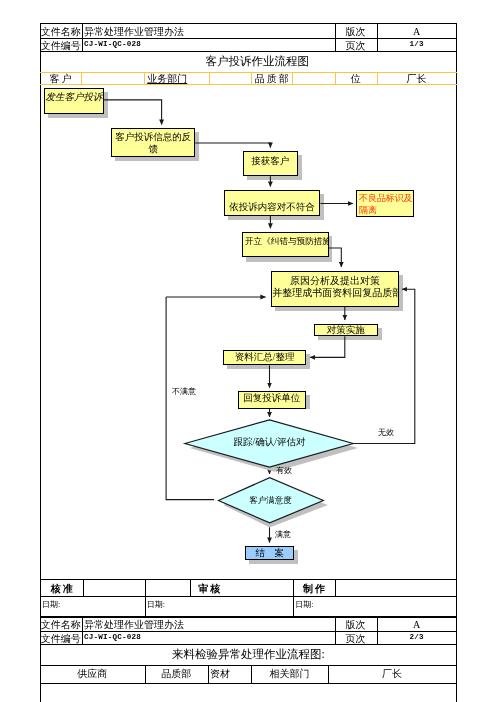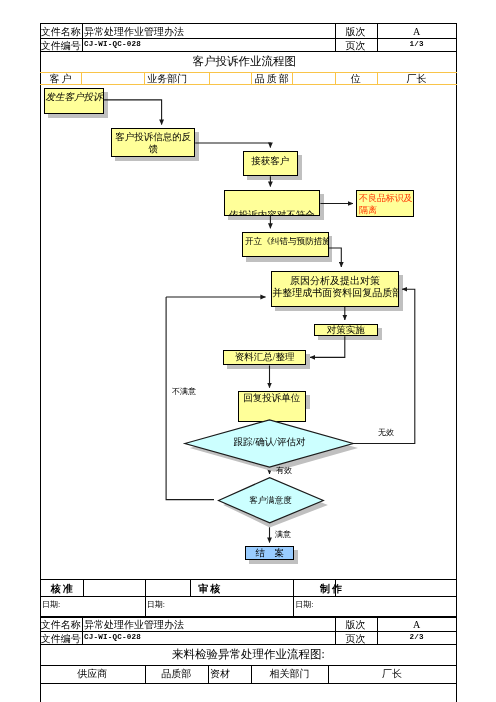--- a/index.html
+++ b/index.html
@@ -43,34 +43,34 @@
   <div class="cell c-center" style="left:40px;top:27px;width:41.5px;">文件名称</div>
   <div class="cell c-left" style="left:84px;top:27px;">异常处理作业管理办法</div>
   <div class="cell c-center" style="left:334.6px;top:27px;width:42px;">版次</div>
   <div class="cell c-center" style="left:376.6px;top:27px;width:79.9px;">A</div>
 
   <div class="cell c-center" style="left:40px;top:40.5px;width:41.5px;">文件编号</div>
   <div class="cell c-left code" style="left:84px;top:40.5px;">CJ-WI-QC-028</div>
   <div class="cell c-center" style="left:334.6px;top:40.5px;width:42px;">页次</div>
   <div class="cell c-center code" style="left:376.6px;top:40.5px;width:79.9px;">1/3</div>
 
-  <div class="title" style="left:36px;top:53.5px;width:416.5px;">客户投诉作业流程图</div>
+  <div class="title" style="left:49px;top:53.5px;width:416.5px;">客户投诉作业流程图</div>
 
   <div class="oline" style="left:40px;top:71.5px;width:416.5px;height:1px;"></div>
   <div class="oline" style="left:40px;top:83.5px;width:416.5px;height:1px;"></div>
   <div class="oline" style="left:81px;top:71.5px;width:1px;height:12.5px;"></div>
   <div class="oline" style="left:143.7px;top:71.5px;width:1px;height:12.5px;"></div>
   <div class="oline" style="left:208.5px;top:71.5px;width:1px;height:12.5px;"></div>
   <div class="oline" style="left:251.4px;top:71.5px;width:1px;height:12.5px;"></div>
   <div class="oline" style="left:292.2px;top:71.5px;width:1px;height:12.5px;"></div>
   <div class="oline" style="left:334.8px;top:71.5px;width:1px;height:12.5px;"></div>
   <div class="oline" style="left:376.5px;top:71.5px;width:1px;height:12.5px;"></div>
 
   <div class="cell c-center ls" style="left:40px;top:74px;width:41px;">客户</div>
-  <div class="cell c-center" style="left:143.7px;top:74px;width:47px;">业务部门</div>
+  <div class="cell c-center" style="left:143.7px;top:74px;width:47px;text-decoration:underline;">业务部门</div>
   <div class="cell c-center ls" style="left:251.4px;top:74px;width:40.8px;">品质部</div>
   <div class="cell c-center" style="left:334.8px;top:74px;width:41.7px;">位</div>
   <div class="cell c-center" style="left:376.5px;top:74px;width:79.9px;">厂长</div>
 
   <svg id="flowsvg" width="496" height="702" style="position:absolute;left:0;top:0;z-index:2;pointer-events:none;">
     <defs>
       <marker id="ah" viewBox="0 0 10 10" refX="9.3" refY="5" markerWidth="5" markerHeight="5" orient="auto-start-reverse">
         <path d="M 0 0.6 L 10 5 L 0 9.4 z" fill="#1a1a1a"></path>
       </marker>
     </defs>
@@ -96,39 +96,39 @@
   <div class="shadow" style="left:48px;top:92px;width:60.2px;height:26.4px;"></div>
   <div class="fbox" style="left:43.9px;top:87.7px;width:60.2px;height:26.4px;padding-top:2px;font-style:italic;">发生客户投诉</div>
 
   <div class="shadow" style="left:115.4px;top:132.1px;width:83.9px;height:29.2px;"></div>
   <div class="fbox" style="left:111.3px;top:128px;width:83.9px;height:29.2px;padding-top:2px;">客户投诉信息的反馈</div>
 
   <div class="shadow" style="left:246.9px;top:155.1px;width:54.8px;height:25.3px;"></div>
   <div class="fbox" style="left:242.8px;top:151px;width:54.8px;height:25.3px;padding-top:3px;">接获客户</div>
 
   <div class="shadow" style="left:227.7px;top:194.1px;width:96.8px;height:25.7px;"></div>
-  <div class="fbox" style="left:223.6px;top:190px;width:96.8px;height:25.7px;padding-top:18px;">依投诉内容对不符合</div>
+  <div class="fbox" style="left:223.6px;top:190px;width:96.8px;height:25.7px;padding-top:10px;">依投诉内容对不符合</div>
 
   <div class="fbox" style="left:356.1px;top:190.2px;width:58.4px;height:27.1px;padding:1px 0 0 2px;text-align:left;color:#ff3300;font-size:9px;letter-spacing:-0.1px;">不良品标识及隔离</div>
 
   <div class="shadow" style="left:246px;top:236px;width:86.1px;height:25.6px;"></div>
   <div class="fbox" style="left:241.5px;top:231.9px;width:87.5px;height:25.6px;padding:2px 0 0 2.5px;text-align:left;white-space:nowrap;font-size:8.6px;">开立《纠错与预防措施单》</div>
 
   <div class="shadow" style="left:275.4px;top:274.8px;width:127.3px;height:36.3px;"></div>
   <div class="fbox" style="left:271.3px;top:270.7px;width:127.3px;height:36.3px;padding-top:3px;white-space:pre;font-size:10px;">原因分析及提出对策
 并整理成书面资料回复品质部</div>
 
   <div class="shadow" style="left:317.8px;top:327.6px;width:63.9px;height:12.8px;"></div>
   <div class="fbox" style="left:313.7px;top:323.5px;width:63.9px;height:12.8px;line-height:11px;">对策实施</div>
 
   <div class="shadow" style="left:227.2px;top:354.3px;width:83.1px;height:15.2px;"></div>
   <div class="fbox" style="left:223.1px;top:350.2px;width:83.1px;height:15.2px;line-height:13px;">资料汇总/整理</div>
 
   <div class="shadow" style="left:241.6px;top:395.4px;width:68.7px;height:13.8px;"></div>
-  <div class="fbox" style="left:237.5px;top:391.3px;width:68.7px;height:31px;line-height:12px;">回复投诉单位</div>
+  <div class="fbox" style="left:237.5px;top:391.3px;width:68.7px;height:18px;line-height:12px;">回复投诉单位</div>
 
   <svg class="diamond" style="left:180px;top:414px;width:200px;height:62px;" viewBox="0 0 200 62" width="200" height="62">
     <polygon points="9.7,34.0 94.2,10.3 178.0,34.0 94.2,57.8" fill="#c0c0c0"></polygon>
     <polygon points="4.9,29.5 89.5,5.8 173.1,29.5 89.5,53.2" fill="#ccffff" stroke="#1a1a1a" stroke-width="1.2"></polygon>
   </svg>
   <div class="lbl" style="left:185px;top:436.6px;width:169px;text-align:center;font-size:9.5px;line-height:11px;">跟踪/确认/评估对</div>
 
   <svg class="diamond" style="left:212px;top:472px;width:122px;height:60px;" viewBox="0 0 122 60" width="122" height="60">
     <polygon points="11.3,33.0 57.7,10.1 115.9,33.0 57.7,55.4" fill="#c0c0c0"></polygon>
     <polygon points="6.5,28.5 57.7,5.6 111.3,28.5 57.7,50.9" fill="#ccffff" stroke="#1a1a1a" stroke-width="1.2"></polygon>
@@ -146,21 +146,21 @@
   <div class="hline" style="left:40px;top:579px;width:416.5px;"></div>
   <div class="hline" style="left:40px;top:596.3px;width:416.5px;"></div>
   <div class="vline" style="left:83.4px;top:579px;height:17.3px;"></div>
   <div class="vline" style="left:144.7px;top:579px;height:37.9px;"></div>
   <div class="vline" style="left:190px;top:579px;height:17.3px;"></div>
   <div class="vline" style="left:293.2px;top:579px;height:37.9px;"></div>
   <div class="vline" style="left:335.3px;top:579px;height:17.3px;"></div>
 
   <div class="cell c-center ls" style="left:40px;top:583.5px;width:43.4px;font-weight:bold;">核准</div>
   <div class="cell c-center ls" style="left:144.7px;top:583.5px;width:45.3px;font-weight:bold;margin-left:42px;">审核</div>
-  <div class="cell c-center ls" style="left:310px;top:583.5px;width:42.1px;font-weight:bold;">制作</div>
+  <div class="cell c-center ls" style="left:293px;top:583.5px;width:42.1px;font-weight:bold;">制作</div>
   <div class="cell c-left" style="left:42px;top:600.5px;font-size:8px;">日期:</div>
   <div class="cell c-left" style="left:146.7px;top:600.5px;font-size:8px;">日期:</div>
   <div class="cell c-left" style="left:295.2px;top:600.5px;font-size:8px;">日期:</div>
 
   <div class="frame" style="left:40px;top:616.9px;width:416.5px;height:110px;"></div>
 
   <div class="hline" style="left:40px;top:630.7px;width:416.5px;"></div>
   <div class="hline" style="left:40px;top:643.9px;width:416.5px;"></div>
   <div class="vline" style="left:81.5px;top:616.9px;height:27px;"></div>
   <div class="vline" style="left:334.6px;top:616.9px;height:27px;"></div>

